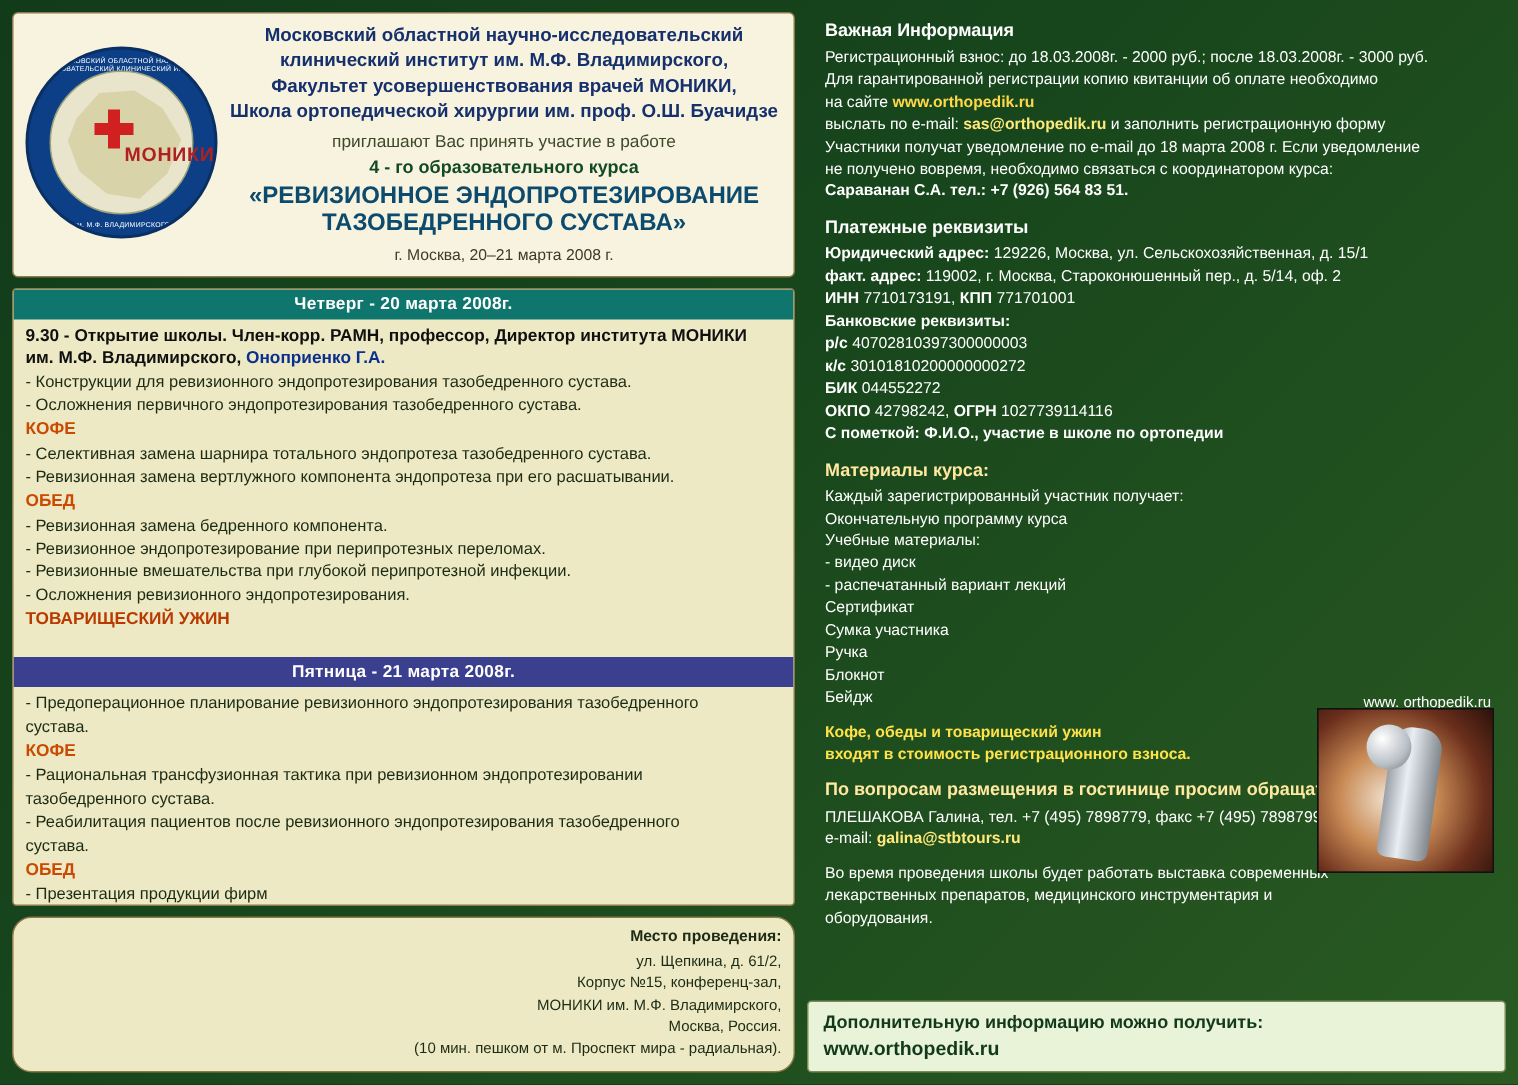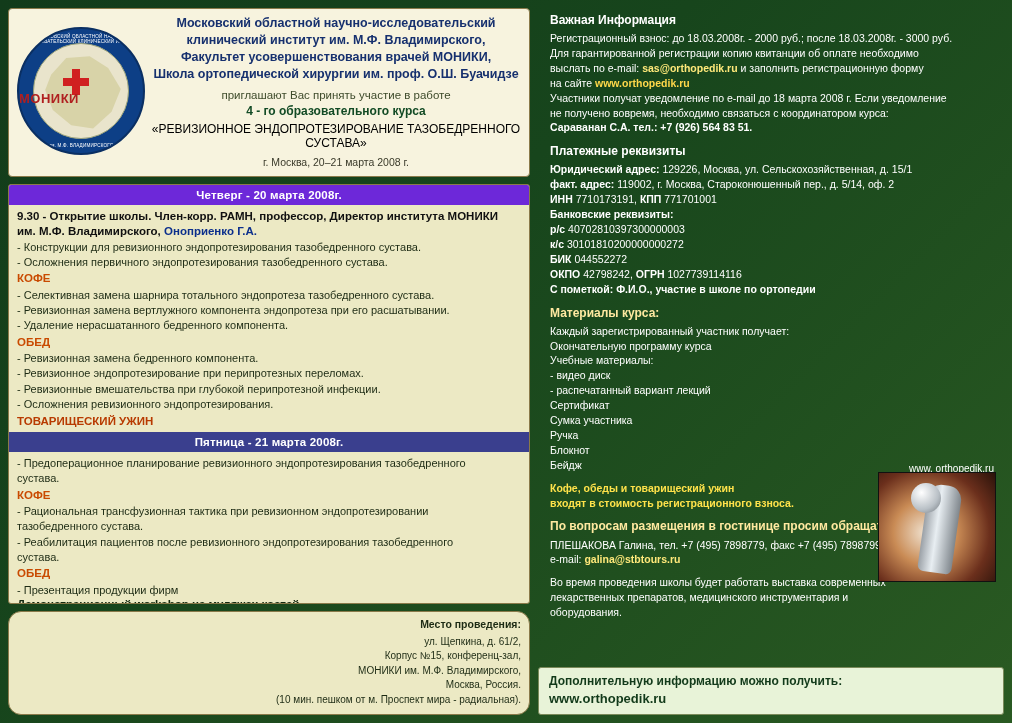--- a/index.html
+++ b/index.html
@@ -54,64 +54,64 @@
   .logo .cross {
     position:absolute; left:44px; top:40px; width:26px; height:26px;
   }
   .logo .cross:before, .logo .cross:after {
     content:""; position:absolute; background:#d02020;
   }
   .logo .cross:before { left:9px; top:0; width:8px; height:26px; }
   .logo .cross:after  { top:9px; left:0; height:8px; width:26px; }
   .logo .name {
     position:absolute; left:0; right:0; top:62px;
-    text-align:left;
+    text-align:right;
     font-size:13px; font-weight:bold; color:#b02020;
     letter-spacing:0.5px;
   }
   .logo .arc-top, .logo .arc-bottom {
     position:absolute; left:0; right:0; text-align:center;
     color:#fff; font-size:4.6px; letter-spacing:0.2px;
   }
   .logo .arc-top { top:5px; }
   .logo .arc-bottom { bottom:5px; }
 
   .header-text {
     flex:1;
     text-align:center;
     padding-left:6px;
     color:#123a6e;
   }
   .header-text .l1 { font-size:12.5px; font-weight:bold; color:#16306e; line-height:1.35; }
   .header-text .l2 { font-size:11.5px; color:#3d4a2a; margin-top:6px; }
   .header-text .l3 { font-size:12px; font-weight:bold; color:#124a24; margin-top:3px; }
-  .header-text .l4 { font-size:12px; font-weight:normal; color:#000000; margin-top:4px; }
+  .header-text .l4 { font-size:16px; font-weight:bold; color:#0c4a6e; margin-top:4px; }
   .header-text .l5 { font-size:10.5px; color:#3a3a2a; margin-top:6px; }
 
   
   .program {
     background:#ece9c4;
     border:1px solid #8a7a4a;
     border-radius:3px;
     flex:1;
     display:flex;
     flex-direction:column;
     overflow:hidden;
   }
   .day-bar {
-    background:#6d28d9;
+    background:#0f766e;
     color:#ffffff;
     text-align:center;
     font-size:11.5px;
     font-weight:bold;
     padding:4px 0;
     letter-spacing:0.2px;
   }
   .day-bar.second { background:#3a3f8e; }
-  .prog-body { padding:4px 8px 2px 8px; font-size:11px; color:#1d2b14; }
+  .prog-body { padding:4px 8px 16px 8px; font-size:11px; color:#1d2b14; }
   .open-line { font-size:11.5px; font-weight:bold; color:#101010; line-height:1.35; }
   .open-line .blue { color:#0b2f8c; }
   .item { line-height:1.4; }
   .break {
     font-weight:bold;
     color:#c94a00;
     font-size:11.5px;
     line-height:1.5;
   }
   .break.dinner { color:#b83a00; }
@@ -233,21 +233,20 @@
           <span>9.30 - Открытие школы.</span><span> Член-корр. РАМН, профессор, Директор института МОНИКИ</span>
         </div>
         <div class="open-line">
           <span>им. М.Ф. Владимирского, </span><span class="blue">Оноприенко Г.А.</span>
         </div>
         <div class="item">- Конструкции для ревизионного эндопротезирования тазобедренного сустава.</div>
         <div class="item">- Осложнения первичного эндопротезирования тазобедренного сустава.</div>
         <div class="break">КОФЕ</div>
         <div class="item">- Селективная замена шарнира тотального эндопротеза тазобедренного сустава.</div>
         <div class="item">- Ревизионная замена вертлужного компонента эндопротеза при его расшатывании.</div>
-        <div class="item">- Удаление нерасшатанного бедренного компонента.</div>
         <div class="break">ОБЕД</div>
         <div class="item">- Ревизионная замена бедренного компонента.</div>
         <div class="item">- Ревизионное эндопротезирование при перипротезных переломах.</div>
         <div class="item">- Ревизионные вмешательства при глубокой перипротезной инфекции.</div>
         <div class="item">- Осложнения ревизионного эндопротезирования.</div>
         <div class="break dinner">ТОВАРИЩЕСКИЙ УЖИН</div>
       </div>
 
       <div class="day-bar second">Пятница - 21 марта 2008г.</div>
       <div class="prog-body">
@@ -276,24 +275,24 @@
     </div>
   </div>
 
   <div class="right-col">
     <div class="right-inner rpanel">
 
       <div class="rtitle white">Важная Информация</div>
       <div>Регистрационный взнос: до 18.03.2008г. - 2000 руб.; после 18.03.2008г. - 3000 руб.</div>
       <div>Для гарантированной регистрации копию квитанции об оплате необходимо</div>
       <div>
+        <span>на сайте </span><span class="site-link">www.orthopedik.ru</span>
+      </div>
+      <div>
         <span>выслать по e-mail: </span><span class="mail">sas@orthopedik.ru</span><span> и заполнить регистрационную форму</span>
-      </div>
-      <div>
-        <span>на сайте </span><span class="site-link">www.orthopedik.ru</span>
       </div>
       <div>Участники получат уведомление по e-mail до 18 марта 2008 г. Если уведомление</div>
       <div>не получено вовремя, необходимо связаться с координатором курса:</div>
       <div class="bold">Сараванан С.А. тел.: +7 (926) 564 83 51.</div>
 
       <div class="sep"></div>
 
       <div class="rtitle white">Платежные реквизиты</div>
       <div>
         <span class="bold">Юридический адрес:</span><span> 129226, Москва, ул. Сельскохозяйственная, д. 15/1</span>

